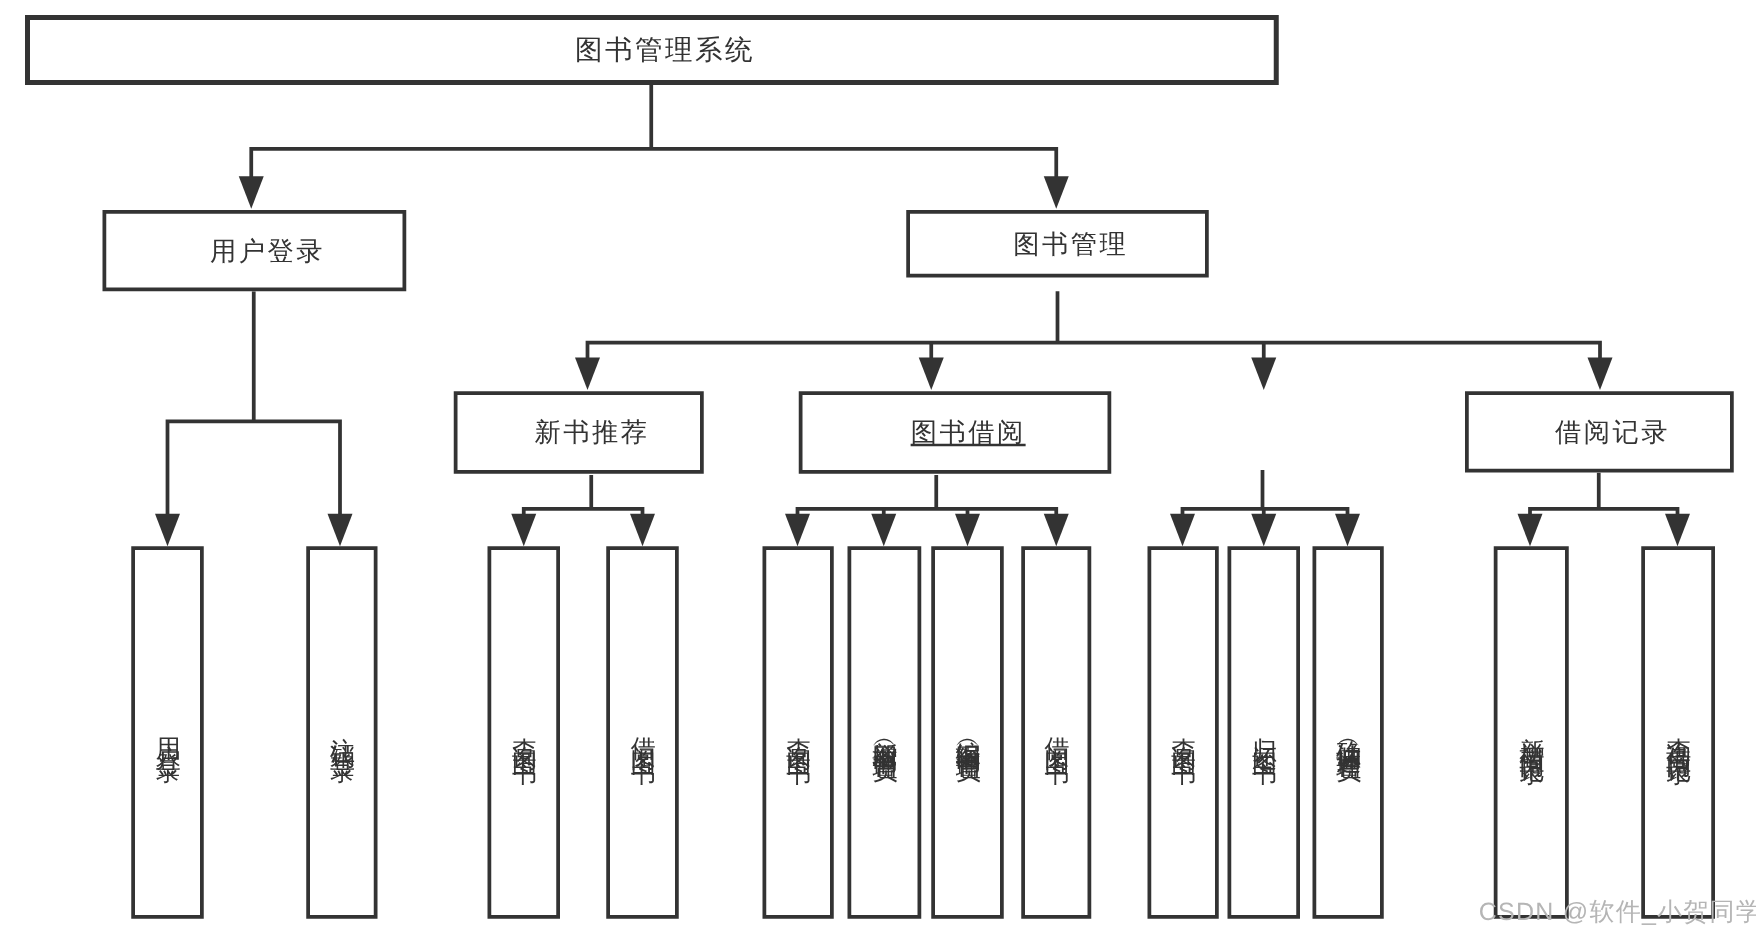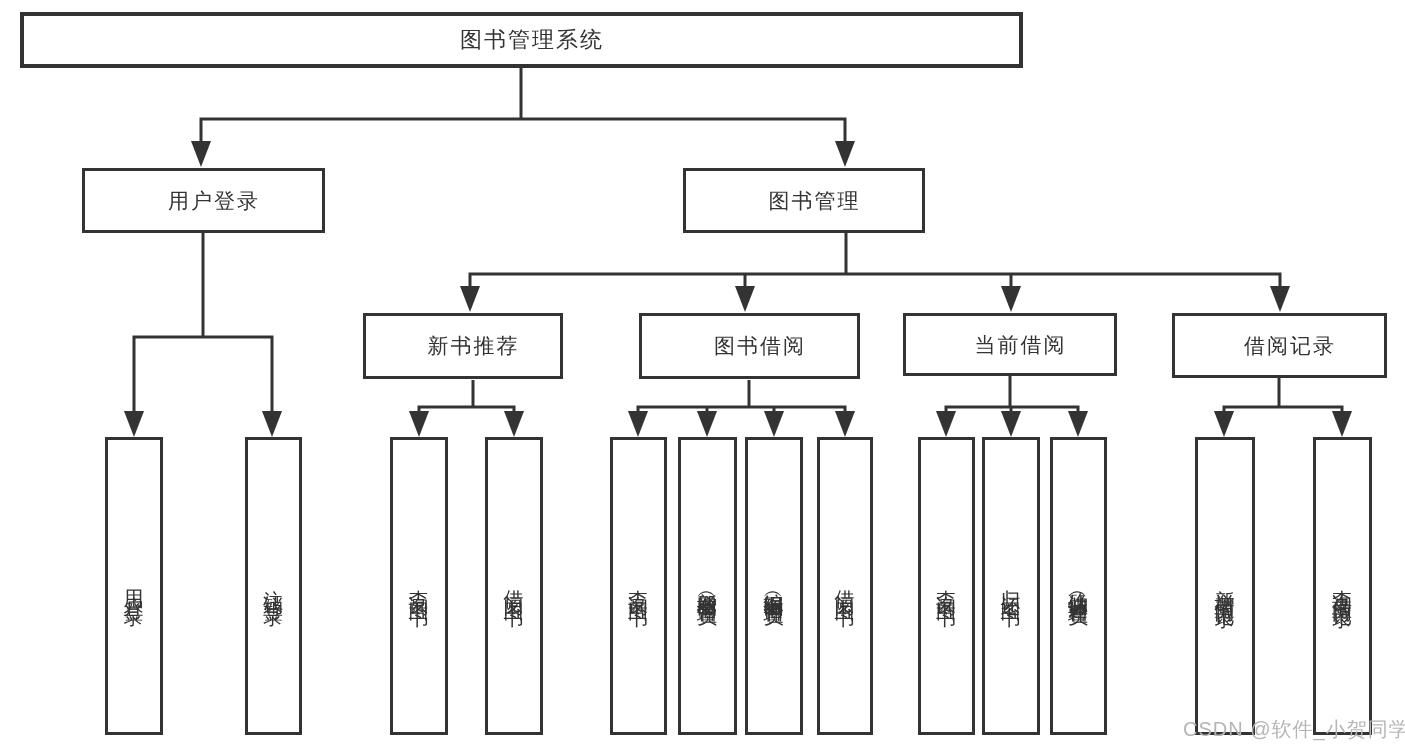--- a/index.html
+++ b/index.html
@@ -123,32 +123,29 @@
     </g>
   </svg>
 
   <div class="node hbox root" style="left:20px; top:12px; width:1003px; height:56px;">
     <span>图书管理系统</span>
   </div>
 
   <div class="node hbox" style="left:82px; top:168px; width:243px; height:65px;">
     <span>用户登录</span>
   </div>
-  <div class="node hbox" style="left:683px; top:168px; width:242px; height:65px;">
+  <div class="node hbox" style="left:725px; top:168px; width:242px; height:54px;">
     <span>图书管理</span>
   </div>
 
   <div class="node hbox" style="left:363px; top:313px; width:200px; height:66px;">
     <span>新书推荐</span>
   </div>
-  <div class="node hbox" style="left:639px; top:313px; width:221px; height:66px;">
+  <div class="node hbox" style="left:639px; top:313px; width:250px; height:66px;text-decoration:underline;">
     <span>图书借阅</span>
-  </div>
-  <div class="node hbox" style="left:903px; top:313px; width:214px; height:63px;">
-    <span>当前借阅</span>
   </div>
   <div class="node hbox" style="left:1172px; top:313px; width:215px; height:65px;font-family:Liberation Mono, monospace;">
     <span>借阅记录</span>
   </div>
 
   <div class="node vbox" style="left:105px; top:437px; width:58px; height:298px;">
     <span>用户登录</span>
   </div>
   <div class="node vbox" style="left:245px; top:437px; width:57px; height:298px;">
     <span>注销登录</span>

